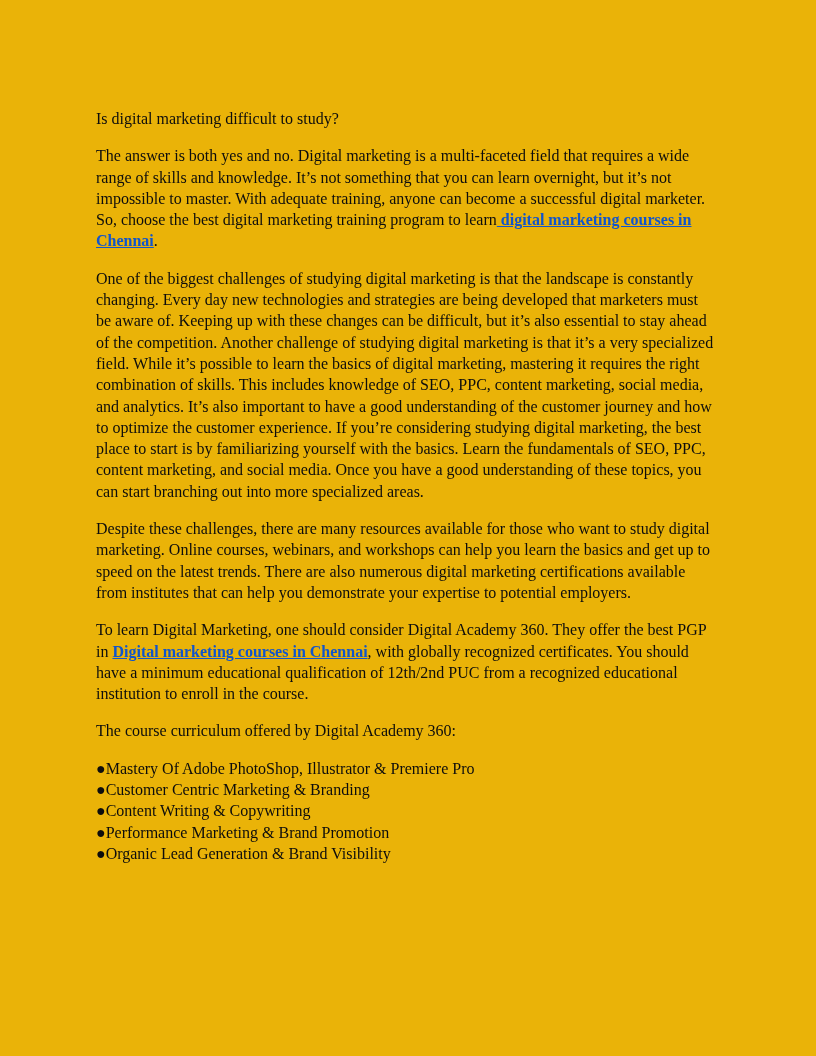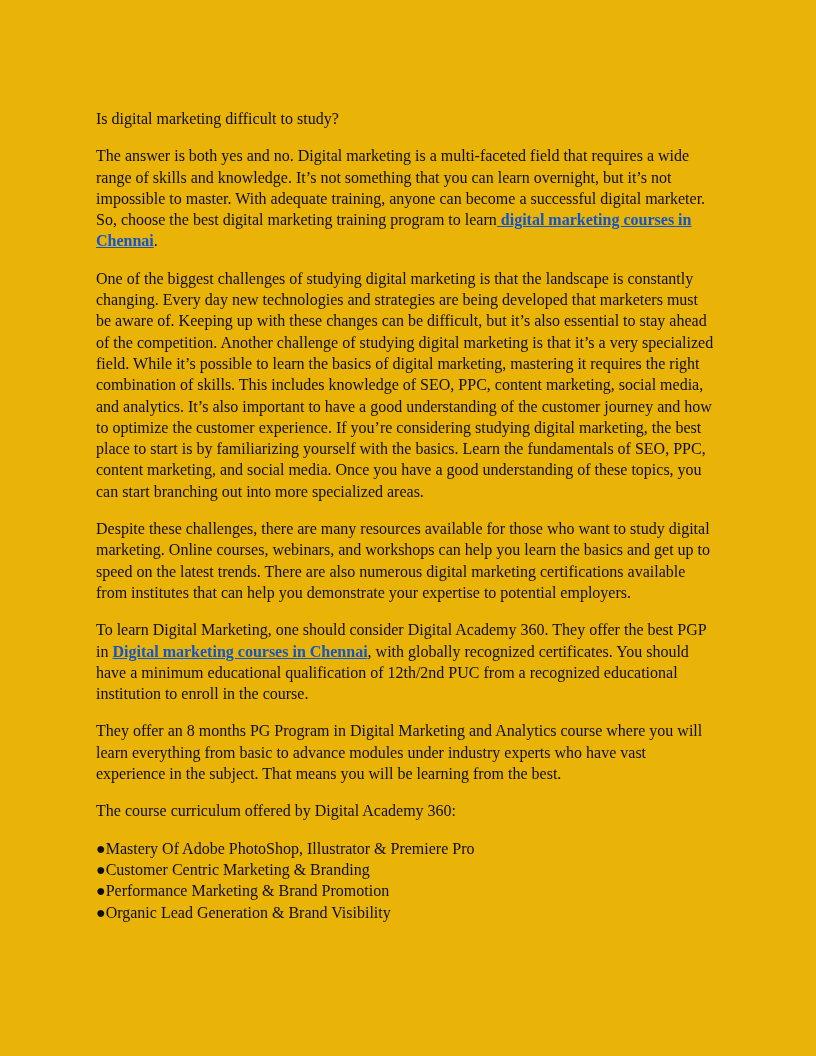--- a/index.html
+++ b/index.html
@@ -55,24 +55,24 @@
   <div class="doc-title">Is digital marketing difficult to study?</div>
 
   <p><span>The answer is both yes and no. Digital marketing is a multi-faceted field that requires a wide range of skills and knowledge. It’s not something that you can learn overnight, but it’s not impossible to master. With adequate training, anyone can become a successful digital marketer. So, choose the best digital marketing training program to learn</span><a class="doc-link"> digital marketing courses in Chennai</a><span>.</span></p>
 
   <p>One of the biggest challenges of studying digital marketing is that the landscape is constantly changing. Every day new technologies and strategies are being developed that marketers must be aware of. Keeping up with these changes can be difficult, but it’s also essential to stay ahead of the competition. Another challenge of studying digital marketing is that it’s a very specialized field. While it’s possible to learn the basics of digital marketing, mastering it requires the right combination of skills. This includes knowledge of SEO, PPC, content marketing, social media, and analytics. It’s also important to have a good understanding of the customer journey and how to optimize the customer experience. If you’re considering studying digital marketing, the best place to start is by familiarizing yourself with the basics. Learn the fundamentals of SEO, PPC, content marketing, and social media. Once you have a good understanding of these topics, you can start branching out into more specialized areas.</p>
 
   <p>Despite these challenges, there are many resources available for those who want to study digital marketing. Online courses, webinars, and workshops can help you learn the basics and get up to speed on the latest trends. There are also numerous digital marketing certifications available from institutes that can help you demonstrate your expertise to potential employers.</p>
 
   <p><span>To learn Digital Marketing, one should consider Digital Academy 360. They offer the best PGP in </span><a class="doc-link">Digital marketing courses in Chennai</a><span>, with globally recognized certificates. You should have a minimum educational qualification of 12th/2nd PUC from a recognized educational institution to enroll in the course.</span></p>
 
-  <p>They offer an 8 months PG Program in Digital Marketing and Analytics course where you will learn everything from basic to advance modules under industry experts who have vast experience in the subject. That means you will be learning from the best.</p>
 
   <p>The course curriculum offered by Digital Academy 360:</p>
 
   <ul class="curriculum">
       <li><span class="bullet-glyph">●</span><span>Mastery Of Adobe PhotoShop, Illustrator &amp; Premiere Pro</span></li>
       <li><span class="bullet-glyph">●</span><span>Customer Centric Marketing &amp; Branding</span></li>
+      <li><span class="bullet-glyph">●</span><span>Content Writing &amp; Copywriting</span></li>
       <li><span class="bullet-glyph">●</span><span>Performance Marketing &amp; Brand Promotion</span></li>
       <li><span class="bullet-glyph">●</span><span>Organic Lead Generation &amp; Brand Visibility</span></li>
     </ul>
 
 </div>
 
 </body></html>

